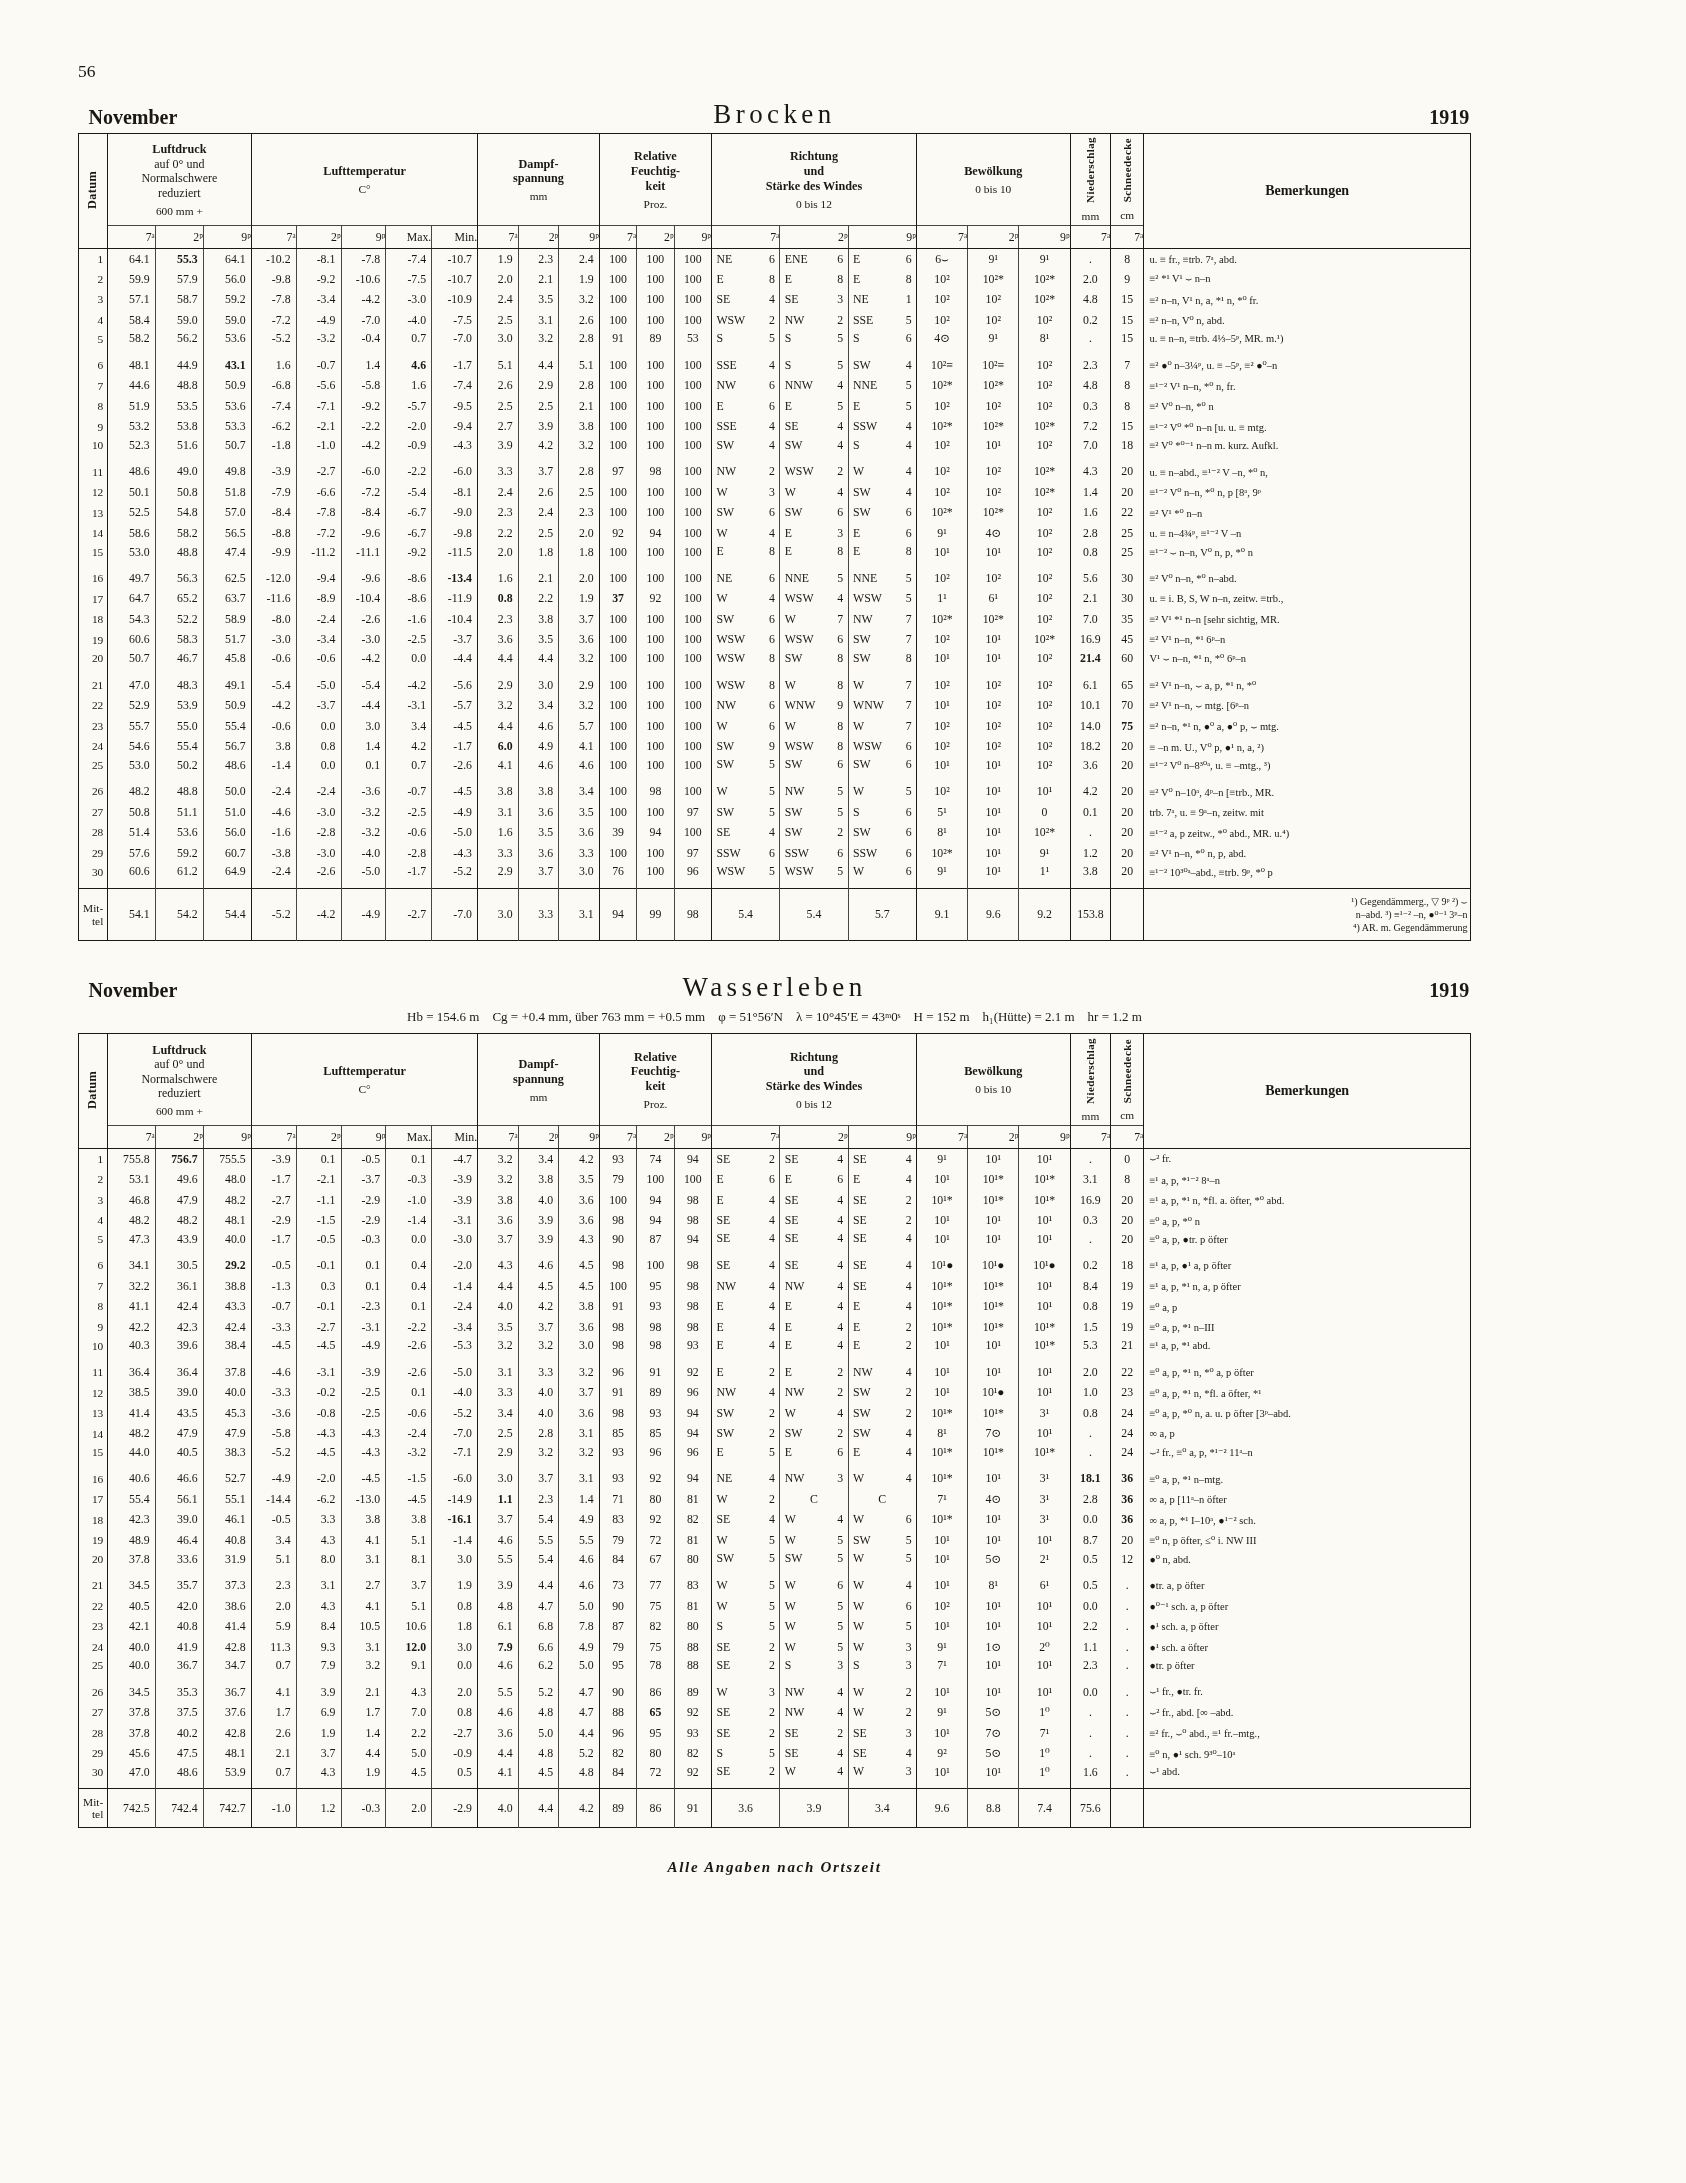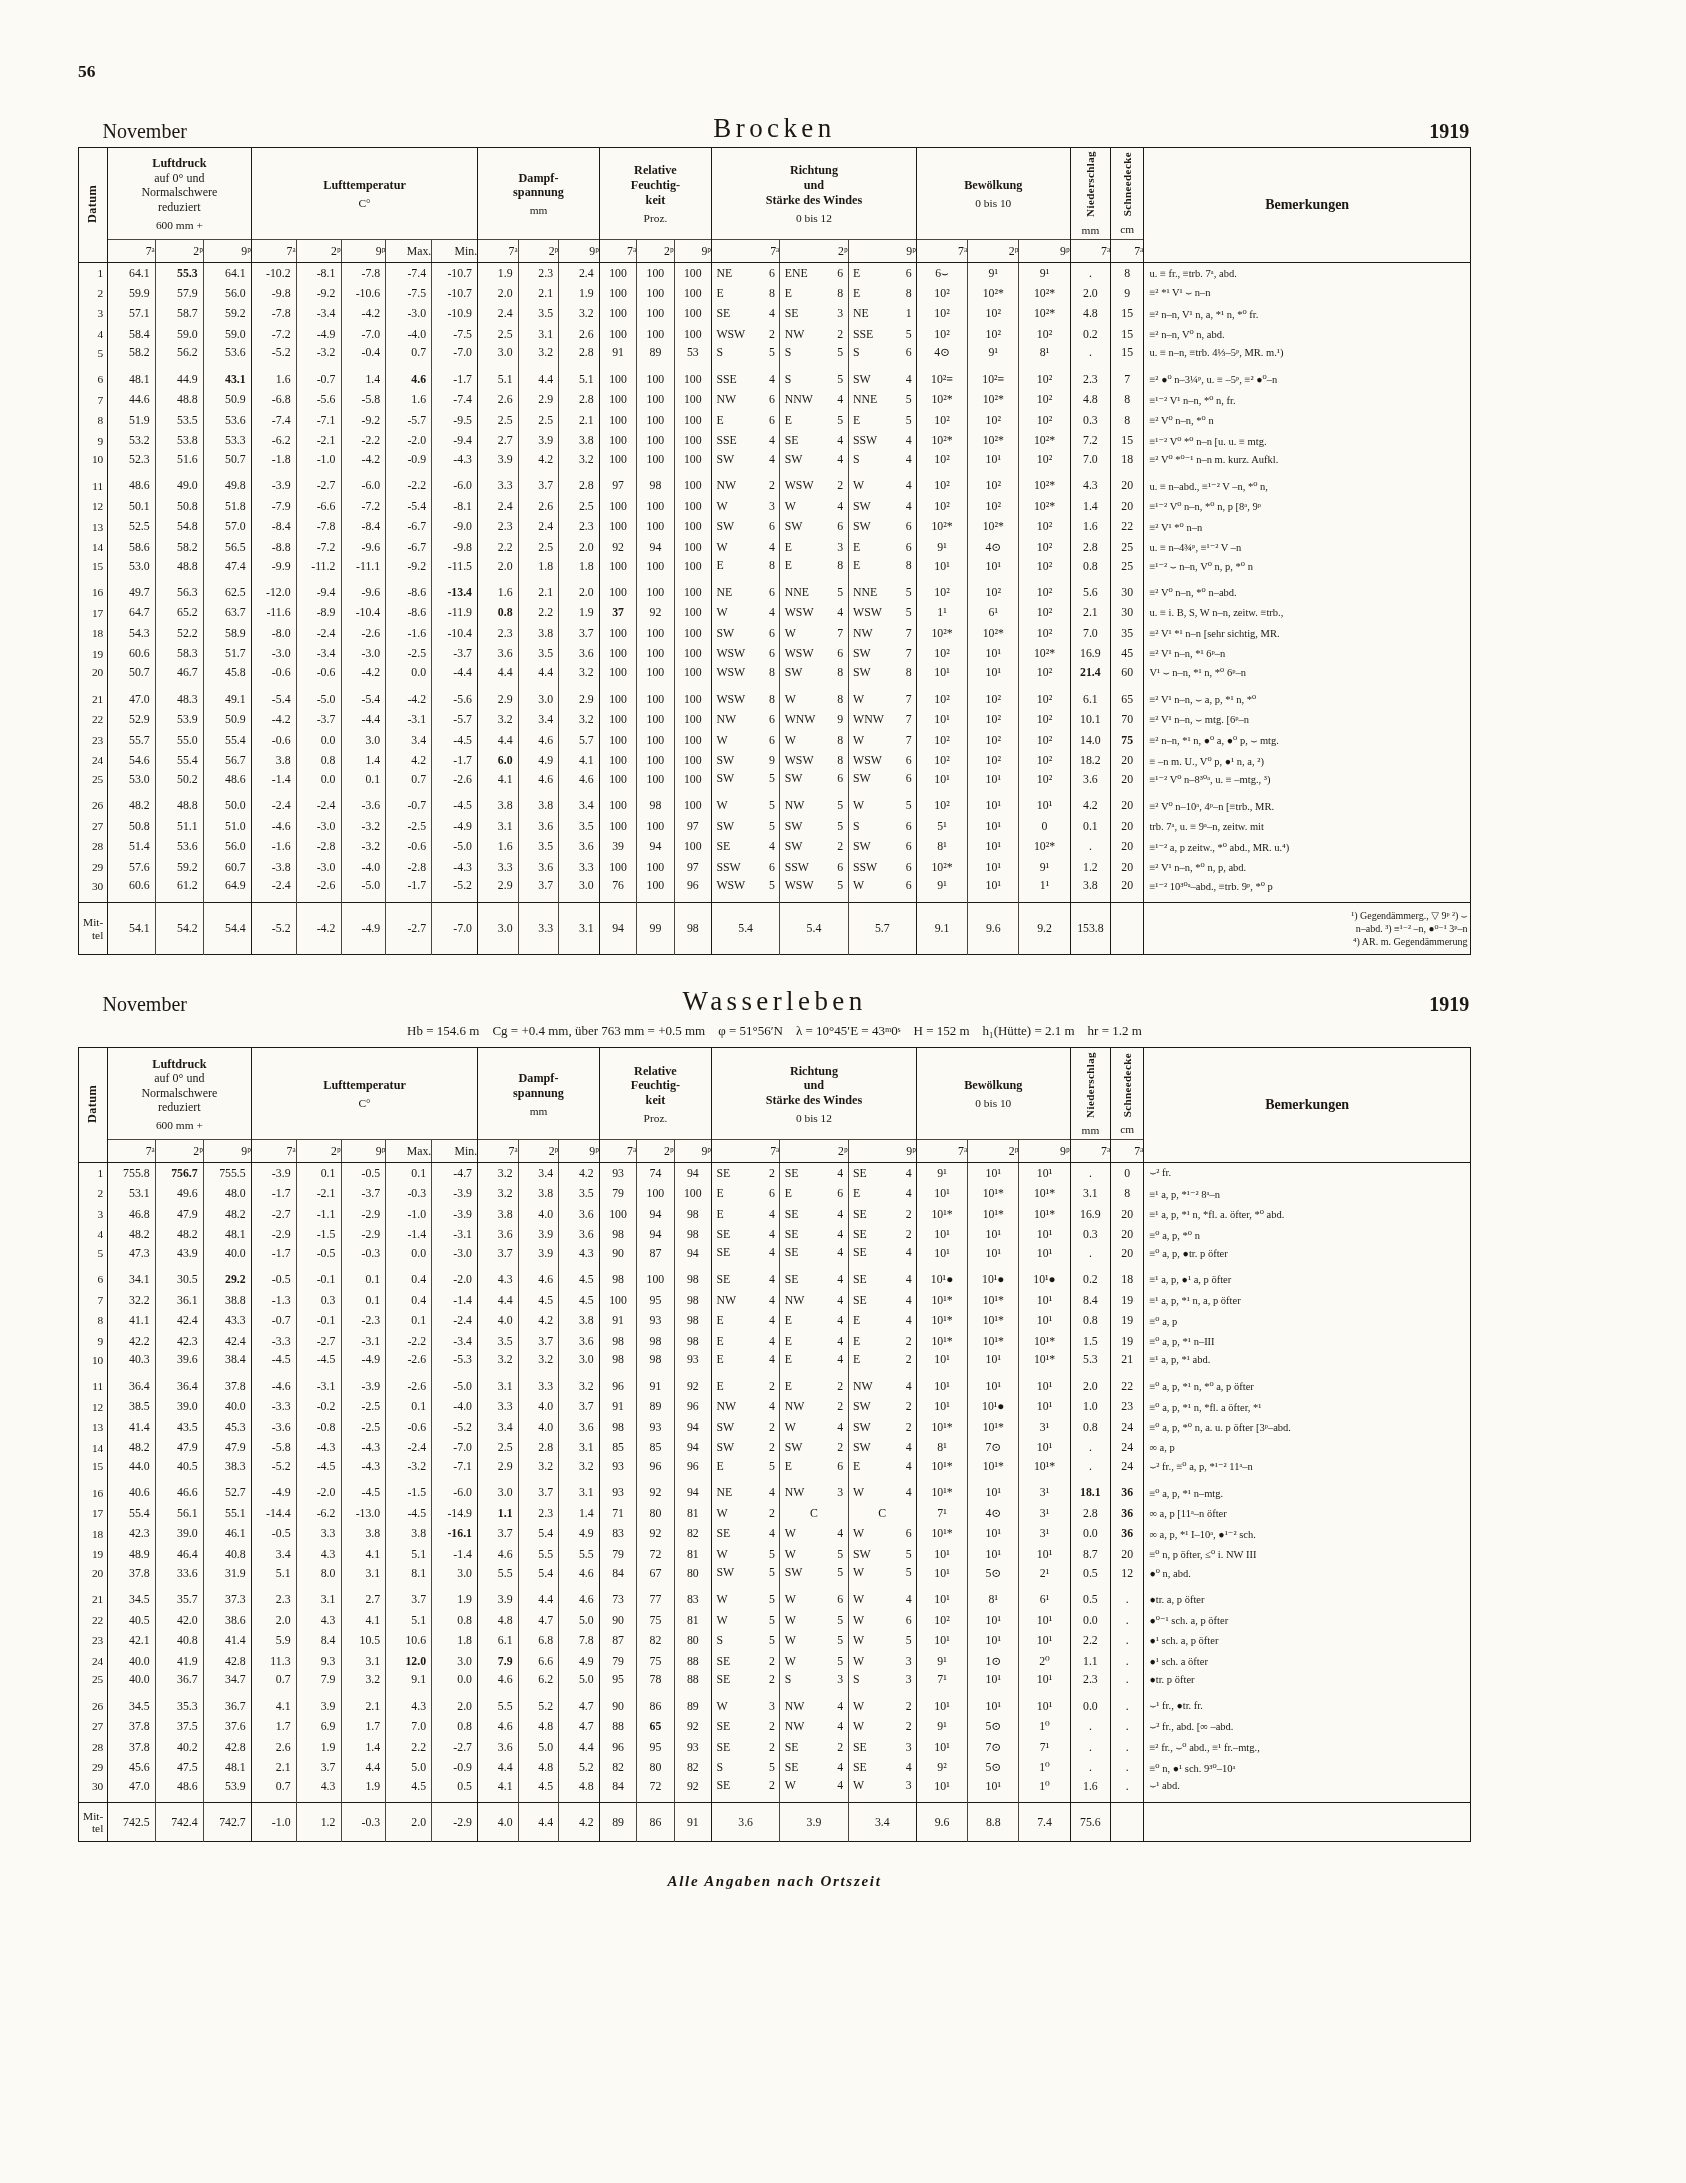--- a/index.html
+++ b/index.html
@@ -4,25 +4,25 @@
 <style>
   * { margin:0; padding:0; box-sizing:border-box; }
   html { background:#d8d5cf; }
   body {
     width:1687px; height:2228px; position:relative;
     background:#fbfaf5;
     font-family:"Liberation Serif","DejaVu Serif",serif;
     color:#1b1813;
   }
   .content { position:absolute; left:78px; top:61px; width:1393px; }
-  .page-number { font-size:17.5px; font-weight:bold; margin-bottom:31px; }
+  .page-number { font-size:17.5px; font-weight:normal; margin-bottom:17px; }
 
   .station-section { margin-bottom:31px; }
   .title-line { position:relative; height:34px; }
-  .title-month { position:absolute; left:10.5px; top:7px; font-size:20px; font-weight:normal;margin-left:14px; }
+  .title-month { position:absolute; left:10.5px; top:7px; font-size:20px; font-weight:bold; }
   .title-station { position:absolute; left:0; right:0; top:0; text-align:center; font-size:27px; font-weight:normal; letter-spacing:4.4px; }
   .title-year { position:absolute; right:1.7px; top:7px; font-size:20px; font-weight:bold; }
   .info-line { font-size:13px; text-align:center; margin:2.6px 0 8.7px; white-space:pre-wrap; }
 
   table.data-table { border-collapse:collapse; width:100%; border:1.7px solid #1c1a16; table-layout:fixed; background:#fbfaf5; }
   th, td { border-left:0.7px solid #4a453d; }
   th:first-child, td:first-child { border-left:none; }
   .g-start { border-left:1.3px solid #1c1a16 !important; }
 
   thead th { font-weight:bold; vertical-align:middle; text-align:center; }

